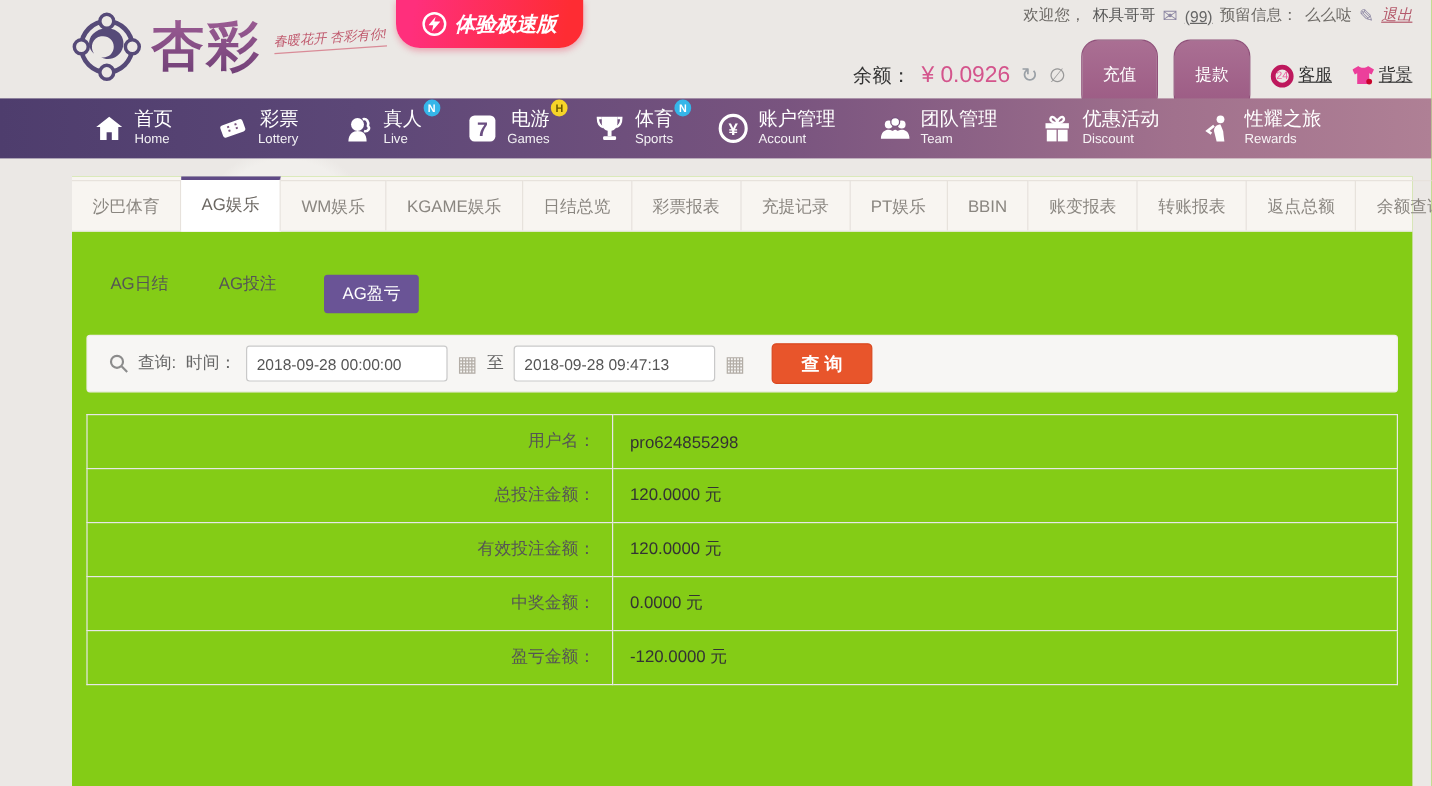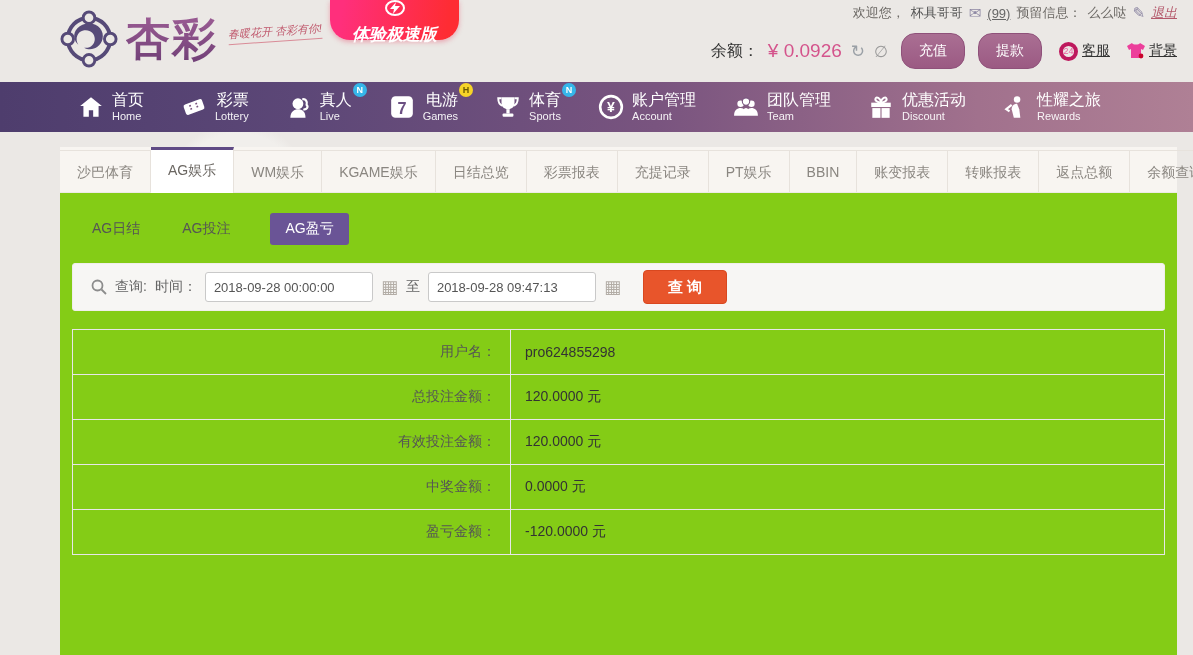--- a/index.html
+++ b/index.html
@@ -17,37 +17,37 @@
   .topbar { position:absolute; top:0; left:0; width:100%; height:58px; }
   .logo-group { position:absolute; left:60px; top:10px; display:flex; align-items:flex-start; }
   .logo-flower { width:58px; height:58px; }
   .logo-text { font-size:44px; font-weight:bold; color:#8c4b86; line-height:58px; margin-left:8px; letter-spacing:2px;
     background:linear-gradient(180deg,#a05f97,#6c3d74); -webkit-background-clip:text; background-clip:text; -webkit-text-fill-color:transparent; }
   .logo-tagline { font-size:11px; color:#c05a6e; font-style:italic; margin:14px 0 0 10px; transform:rotate(-4deg); border-bottom:1px solid #d98b97; padding-bottom:2px; white-space:nowrap; }
 
   .express-badge { position:absolute; left:330px; top:0; height:40px; padding:0 22px;
     background:linear-gradient(100deg,#ff2f7c 10%,#fe2c33 90%); border-radius:0 0 20px 20px;
     display:flex; align-items:center; gap:7px; color:#fff; font-size:17px; font-weight:bold; font-style:italic;
-    box-shadow:0 2px 5px rgba(230,40,80,.35); cursor:pointer;flex-direction:column; }
+    box-shadow:0 2px 5px rgba(230,40,80,.35); cursor:pointer; }
   .bolt-circle { width:20px; height:20px; border-radius:50%; border:2px solid #fff; display:flex; align-items:center; justify-content:center; }
 
   .top-right { position:absolute; right:16px; top:4px; text-align:right; }
   .welcome-row { display:flex; justify-content:flex-end; align-items:center; gap:6px; font-size:13px; color:#6d6a66; }
   .welcome-row .uname { color:#555; }
   .mail-icon,.edit-icon { color:#8d87a3; font-size:15px; }
   .msg-link { color:#666; text-decoration:underline; cursor:pointer; }
   .logout-link { color:#b4596b; font-style:italic; text-decoration:underline; cursor:pointer; }
 
   .balance-row { margin-top:11px; display:flex; justify-content:flex-end; align-items:center; gap:9px; }
   .bal-label { font-size:16px; color:#333; }
   .bal-amount { font-size:19px; color:#d4548c; }
   .refresh-icon { color:#9aa0a6; font-size:17px; cursor:pointer; }
   .eye-icon { color:#999; font-size:16px; cursor:pointer; }
   .pill-btn { background:linear-gradient(180deg,#aa6f93,#9b5a83); border:1px solid #8f517a; color:#fff; font-size:14px;
-    padding:8px 17px; border-radius:14px; cursor:pointer; margin-left:4px; }
+    padding:20px 17px; border-radius:14px; cursor:pointer; margin-left:4px; }
   .link-item { display:flex; align-items:center; gap:4px; margin-left:8px; cursor:pointer; }
   .link-item .txt { font-size:14px; color:#333; text-decoration:underline; }
   .svc-circle { width:19px; height:19px; border-radius:50%; border:4px solid #be185d; color:#ec5fa1; font-size:9px; font-weight:normal;
     display:flex; align-items:center; justify-content:center; }
 
   
   .mainnav { position:absolute; top:82px; left:0; width:100%; height:50px;
     background:linear-gradient(90deg,#4e3d6d 0%,#5c4777 25%,#79547f 55%,#a1718d 82%,#af8095 100%);
     display:flex; align-items:center; padding-left:78px; gap:37px; }
   .nav-item { display:flex; align-items:center; gap:8px; color:#fff; cursor:pointer; }
@@ -65,21 +65,21 @@
   .content { position:absolute; top:147px; left:60px; right:16px; bottom:0; background:#84cc16; }
 
   .tabstrip { display:flex; align-items:flex-end; height:46px; background:#f8f5f1; border-bottom:1px solid #eceae6; }
   .tab { height:42px; line-height:42px; padding:0 17px; font-size:14px; color:#8a8680; border-right:1px solid #e7e2dc;
     border-top:1px solid #e7e2dc; cursor:pointer; white-space:nowrap; }
   .tab:first-child { border-left:none; }
   .tab.active { height:46px; line-height:40px; background:#fff; color:#6b6762; border-top:3px solid #5f4a85; margin-bottom:-1px; }
 
   .subtabs { display:flex; align-items:center; gap:38px; padding:20px 0 16px 30px; }
   .subtab { font-size:14px; color:#555; cursor:pointer; padding:7px 2px; }
-  .subtab.active { background:#6a5496; color:#fff; padding:7px 15px; border-radius:3px; }
+  .subtab.active { background:#6a5496; color:#fff; padding:7px 15px; border-radius:3px;margin-top:16px; }
 
   .querybar { margin:2px 12px 0; height:48px; background:#f7f6f4; border:1px solid #f0eeea; border-radius:3px;
     display:flex; align-items:center; padding:0 18px; gap:8px; }
   .q-label { font-size:14px; color:#666; }
   .time-input { width:168px; height:30px; border:1px solid #c9c9c9; border-radius:3px; padding:0 8px; font-size:13px; color:#555;
     font-family:"Liberation Sans",sans-serif; background:#fff; }
   .cal-icon { color:#b3ada6; font-size:18px; line-height:1; cursor:pointer; }
   .query-btn { margin-left:14px; background:#e8552b; border:1px solid #d9481f; color:#fff; font-size:15px; font-weight:bold;
     height:34px; padding:0 24px; border-radius:4px; cursor:pointer; }
 

